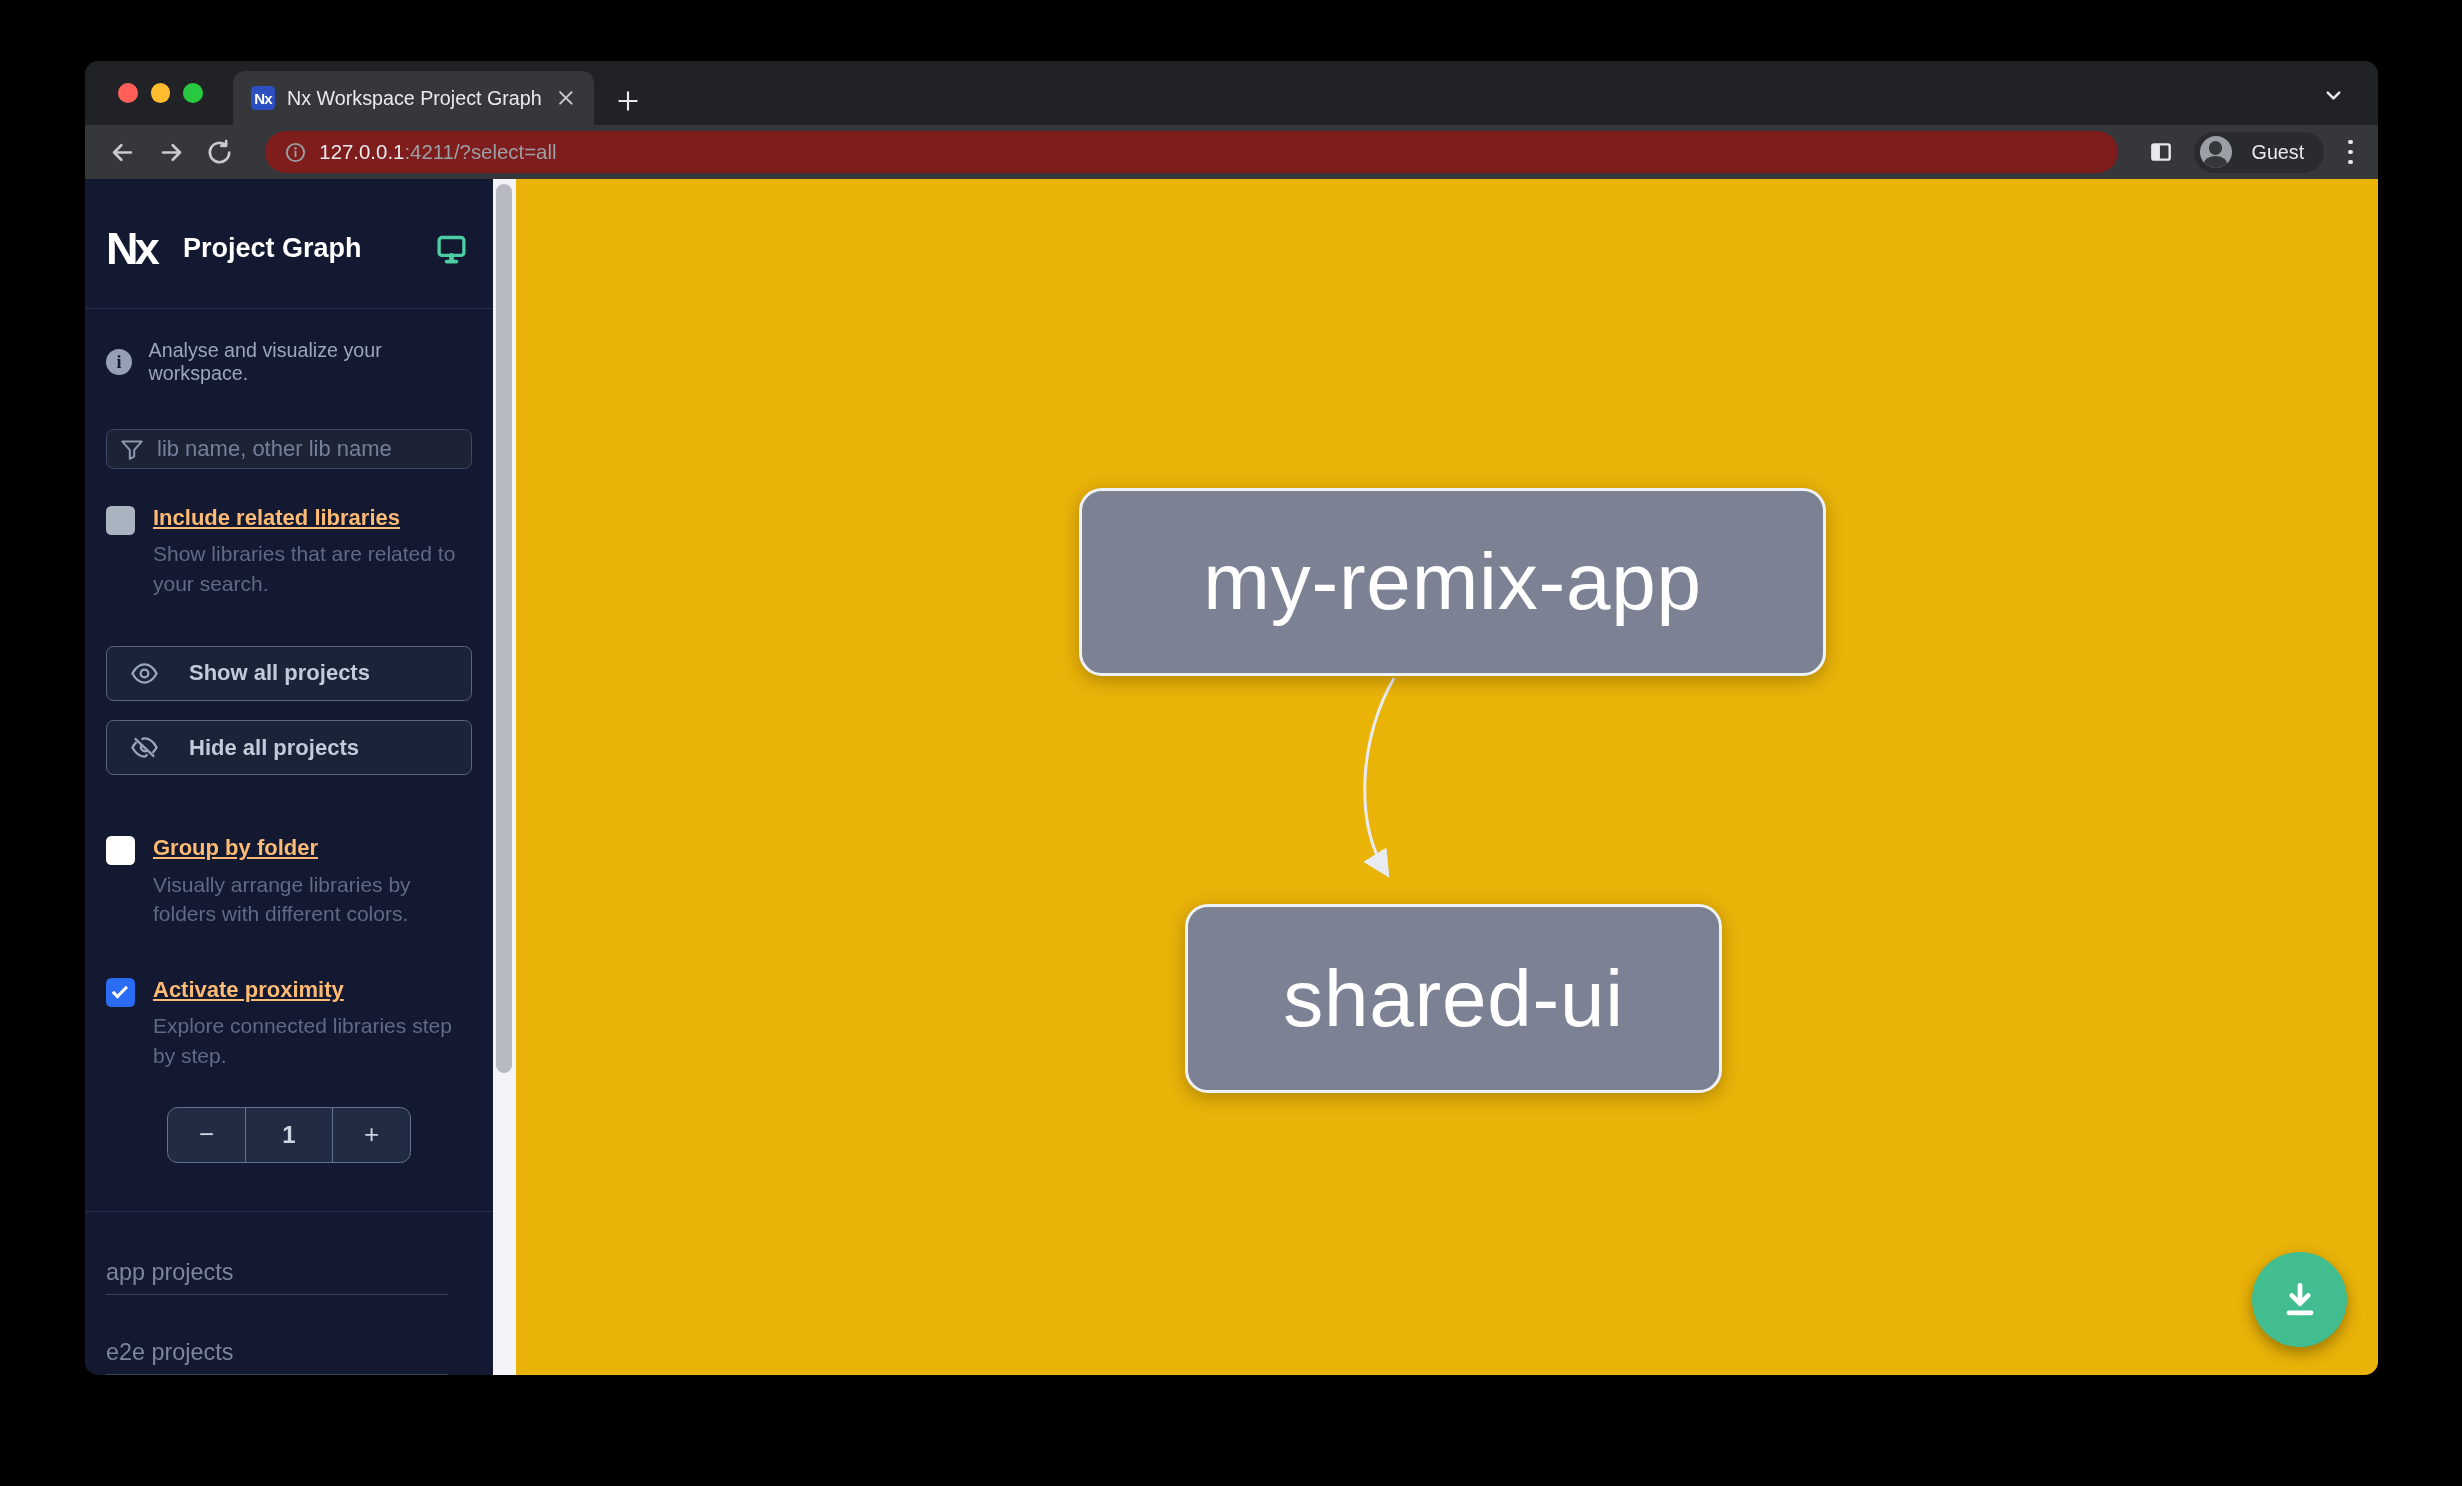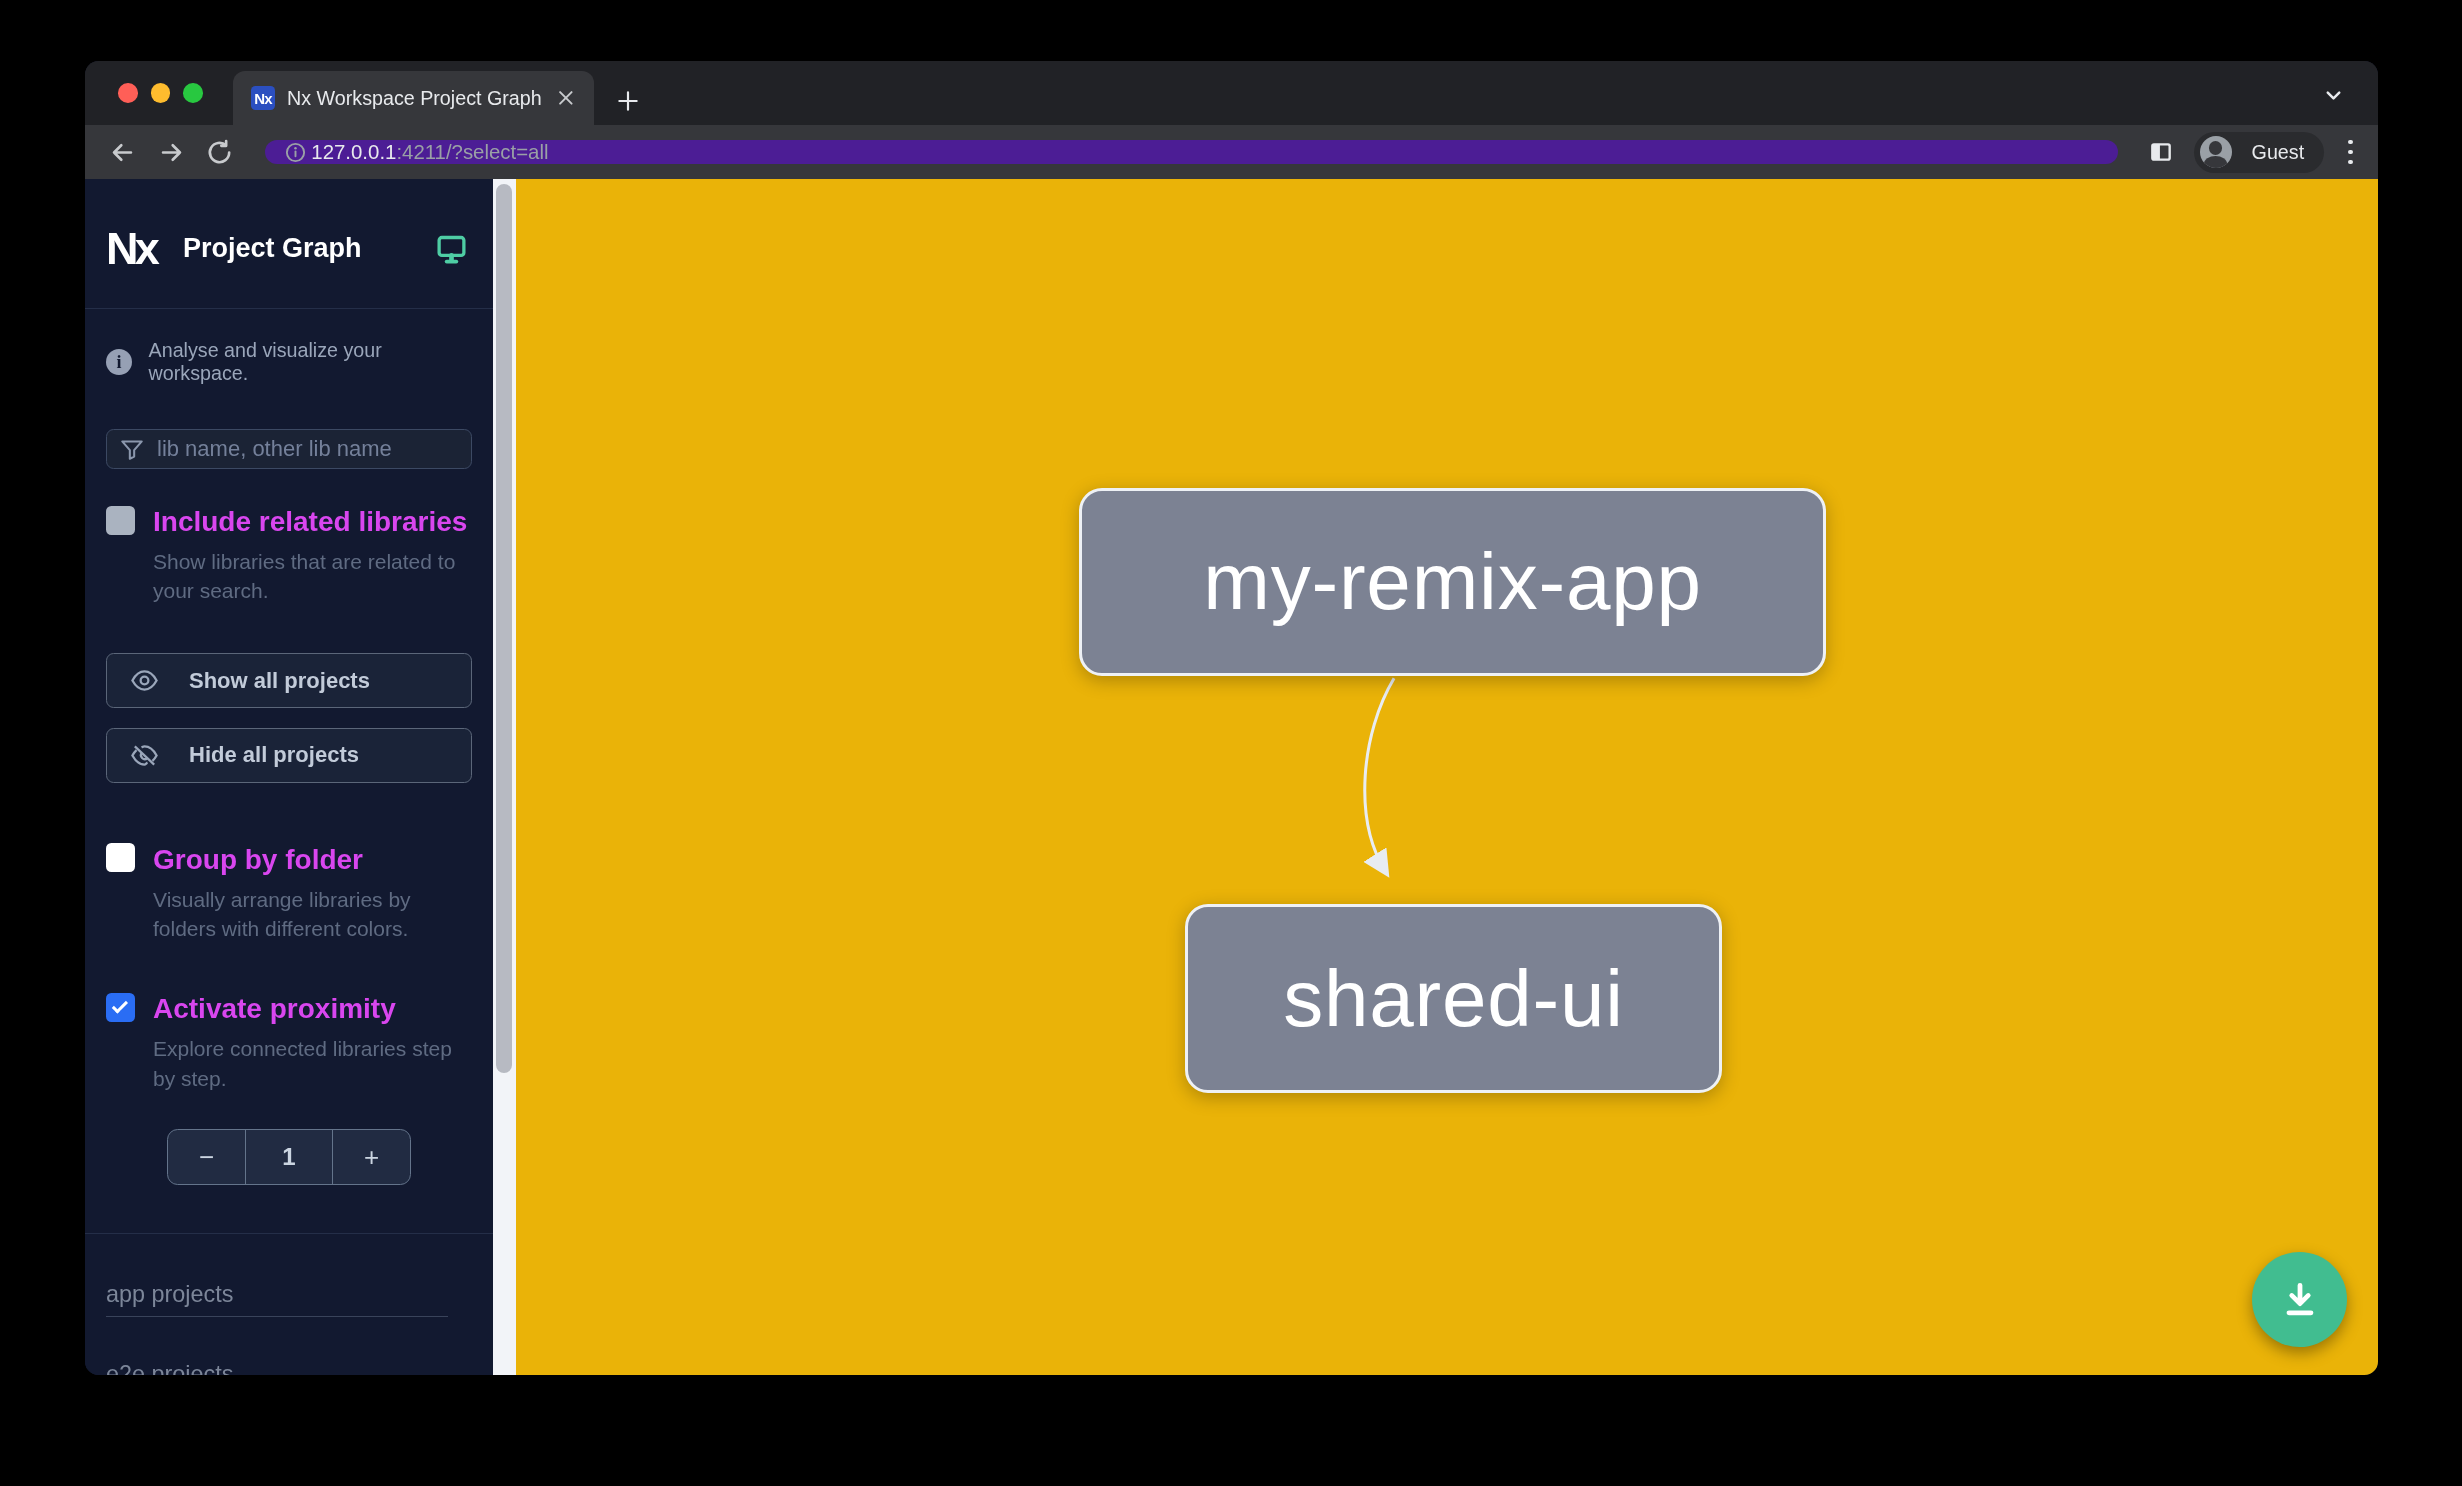--- a/index.html
+++ b/index.html
@@ -27,22 +27,22 @@
                text-overflow:ellipsis; flex:1; }
   .icon-btn { display:flex; align-items:center; justify-content:center; flex:0 0 auto; }
   .newtab { margin-left:21px; margin-bottom:10.6px; }
   .strip-spacer { flex:1; }
   .strip-chevron { margin:0 33px 18px 0; }
 
   
   .toolbar { height:54px; background:#36373b; display:flex; align-items:center;
              padding:0 21px 0 23px; gap:19.7px; flex:0 0 auto; }
   .nav-ic { color:#c8cacd; }
-  .urlbar { flex:1; height:24px; background:#4c1d95; border-radius:21px;
-            display:flex; align-items:center; padding:0 19.7px; gap:4px; margin:0 10.6px; }
+  .urlbar { flex:1; height:42px; background:#7f1d1d; border-radius:21px;
+            display:flex; align-items:center; padding:0 19.7px; gap:12px; margin:0 10.6px; }
   .url-text { font-size:20.4px; color:#e8eaed; white-space:nowrap; }
   .url-rest { color:#9aa0a6; }
   .guest { height:41px; background:#2a2b2e; border-radius:20.4px; display:flex;
            align-items:center; gap:20px; padding:0 19.7px 0 6px; }
   .guest-label { color:#e8eaed; font-size:19.7px; }
   .avatar { width:32px; height:32px; border-radius:50%; background:#9aa0a6; position:relative; overflow:hidden; }
   .avatar:before { content:""; position:absolute; left:9px; top:5.3px; width:13.6px; height:13.6px;
                    border-radius:50%; background:#36373b; }
   .avatar:after { content:""; position:absolute; left:4.5px; top:20.4px; width:23px; height:15px;
                   border-radius:50% 50% 0 0; background:#36373b; }
@@ -75,21 +75,21 @@
   .filter input::placeholder { color:#74809a; }
 
   .check-block { margin-top:35px; display:flex; gap:18px; }
   .cbx { width:29px; height:29px; border-radius:5.3px; flex:0 0 auto; margin-top:1.5px;
          display:flex; align-items:center; justify-content:center; }
   .cbx.dim   { background:#aab3c0; }
   .cbx.white { background:#ffffff; }
   .cbx.blue  { background:#2a6df4; }
   .cbx .tick { width:15px; height:8.3px; border-left:3.8px solid #fff; border-bottom:3.8px solid #fff;
                transform:rotate(-45deg) translate(0.8px,-1.5px); }
-  .cb-label { font-size:28px; font-weight:600; color:#d946ef; line-height:1.25; }
+  .cb-label { font-size:22px; font-weight:600; color:#fdba74; line-height:1.25;text-decoration:underline; }
   .cb-desc  { font-size:21px; color:#5f6b82; margin-top:7.6px; line-height:1.42; max-width:318px; }
 
   .sb-btn { margin-top:19.7px; height:55px; width:100%; border:0.8px solid #5b6679; border-radius:7.6px;
             background:#1a2338; display:flex; align-items:center; gap:30px; padding:0 23px;
             color:#c2cbd9; font-size:22px; font-weight:600; cursor:pointer; }
   .sb-btn:first-of-type { margin-top:47px; }
   .sb-btn svg { flex:0 0 auto; color:#9aa6ba; }
 
   .stepper { margin:36px 0 0 61px; width:244px; height:56px; border:0.8px solid #64748b;
              border-radius:10.6px; background:#212b42; display:flex; overflow:hidden; }

